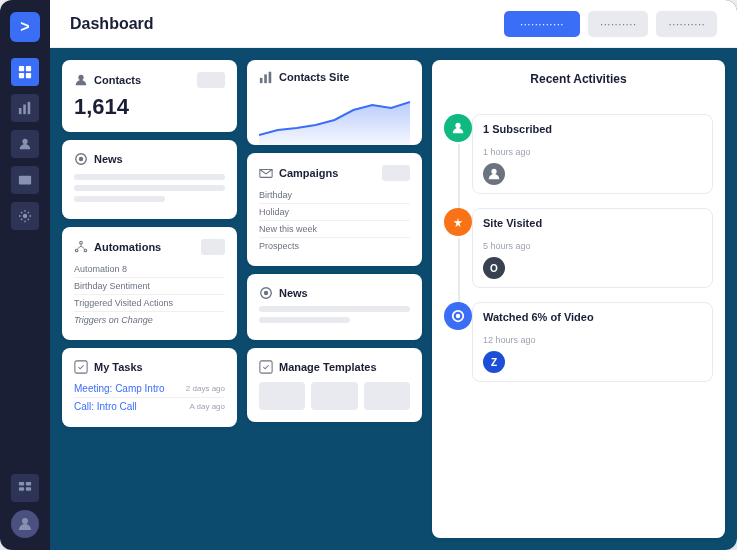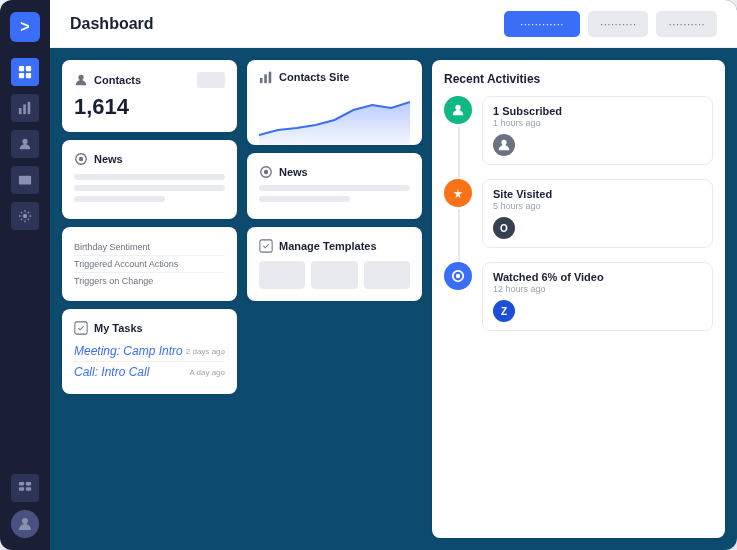--- a/index.html
+++ b/index.html
@@ -205,35 +205,34 @@
     }
     .news-line.short { width: 60%; }
 
     
     .automation-item {
       font-size: 9px;
       color: #6b7280;
       padding: 3px 0;
       border-bottom: 1px solid #f0f0f0;
     }
-    .automation-item:last-child { border-bottom: none; }
+    .automation-item:last-child { border-bottom: none; font-style: italic; }
 
     
     .task-item {
       display: flex;
       justify-content: space-between;
       align-items: center;
       padding: 3px 0;
       border-bottom: 1px solid #f0f0f0;
     }
     .task-item:last-child { border-bottom: none; }
     .task-name {
-      font-size: 12px;
+      font-size: 10px;
       color: #3b6ef6;
-      font-style: italic;
     }
     .task-time {
       font-size: 8px;
       color: #9ca3af;
     }
 
     
     .trend-card {
       padding: 10px 12px 0;
       overflow: hidden;
@@ -276,27 +275,27 @@
       border-radius: 8px;
       padding: 12px;
       flex: 1;
       overflow-y: auto;
       box-shadow: 0 1px 4px rgba(0,0,0,0.06);
     }
     .ra-title {
       font-size: 12px;
       font-weight: 700;
       color: #1a1f36;
-      margin-bottom: 10px;
+      margin-bottom: 28px;
+      text-align: center;
     }
 
     .activity-item {
       display: flex;
       align-items: flex-start;
-      gap: 10px;
       margin-bottom: 14px;
       position: relative;
     }
     .activity-item:not(:last-child)::after {
       content: '';
       position: absolute;
       left: 14px;
       top: 30px;
       width: 2px;
       height: calc(100% + 4px);
@@ -328,21 +327,21 @@
       padding: 8px 10px;
     }
     .activity-title {
       font-size: 11px;
       font-weight: 600;
       color: #1a1f36;
     }
     .activity-time {
       font-size: 9px;
       color: #9ca3af;
-      margin-top: 1px;
+      margin-top: 12px;
       margin-bottom: 6px;
     }
     .activity-sub-avatar {
       width: 22px;
       height: 22px;
       border-radius: 50%;
       display: flex;
       align-items: center;
       justify-content: center;
       font-size: 10px;
@@ -460,23 +459,38 @@
             </div>
           </div>
           <div class="news-lines">
             <div class="news-line"></div>
             <div class="news-line"></div>
             <div class="news-line short"></div>
           </div>
         </div>
 
         <div class="card">
+          <div class="card-header">
+            <div class="card-header-left">
+              <div class="card-icon">
+                <svg viewBox="0 0 16 16">
+                    <circle cx="8" cy="3" r="1.5" fill="none" stroke="#6b7280" stroke-width="1.2"></circle>
+                    <circle cx="3" cy="12" r="1.5" fill="none" stroke="#6b7280" stroke-width="1.2"></circle>
+                    <circle cx="13" cy="12" r="1.5" fill="none" stroke="#6b7280" stroke-width="1.2"></circle>
+                    <path d="M8 5v2M8 7l-4 3M8 7l4 3" stroke="#6b7280" stroke-width="1"></path>
+                  </svg>
+              </div>
+              <span class="card-title">Automations</span>
+            </div>
+            <div class="card-menu"></div>
+          </div>
           <div class="automation-list">
+            <div class="automation-item">Automation 8</div>
             <div class="automation-item">Birthday Sentiment</div>
-            <div class="automation-item">Triggered Account Actions</div>
+            <div class="automation-item">Triggered Visited Actions</div>
             <div class="automation-item">Triggers on Change</div>
           </div>
         </div>
 
         <div class="card">
           <div class="card-header">
             <div class="card-header-left">
               <div class="card-icon">
                 <svg viewBox="0 0 16 16">
                     <rect x="1" y="1" width="14" height="14" rx="2" fill="none" stroke="#6b7280" stroke-width="1.2"></rect>
@@ -521,20 +535,40 @@
                   <stop offset="0%" stop-color="#3b6ef6" stop-opacity="0.35"></stop>
                   <stop offset="100%" stop-color="#3b6ef6" stop-opacity="0.05"></stop>
                 </linearGradient>
               </defs>
               <path d="M0,45 L20,40 L40,38 L60,35 L80,30 L100,20 L120,15 L140,18 L160,12" fill="none" stroke="#3b6ef6" stroke-width="2"></path>
               <path d="M0,45 L20,40 L40,38 L60,35 L80,30 L100,20 L120,15 L140,18 L160,12 L160,55 L0,55 Z" fill="url(#trendGrad)"></path>
             </svg>
           </div>
         </div>
 
+        <div class="card">
+          <div class="card-header">
+            <div class="card-header-left">
+              <div class="card-icon">
+                <svg viewBox="0 0 16 16">
+                    <path d="M1 4h14v8a1 1 0 01-1 1H2a1 1 0 01-1-1V4z" fill="none" stroke="#6b7280" stroke-width="1.2"></path>
+                    <path d="M1 4l7 5 7-5" fill="none" stroke="#6b7280" stroke-width="1.2"></path>
+                  </svg>
+              </div>
+              <span class="card-title">Campaigns</span>
+            </div>
+            <div class="card-menu"></div>
+          </div>
+          <div class="campaign-list">
+            <div class="campaign-item">Birthday</div>
+            <div class="campaign-item">Holiday</div>
+            <div class="campaign-item">New this week</div>
+            <div class="campaign-item">Prospects</div>
+          </div>
+        </div>
 
         <div class="card">
           <div class="card-header">
             <div class="card-header-left">
               <div class="card-icon">
                 <svg viewBox="0 0 16 16">
                     <circle cx="8" cy="8" r="6" fill="none" stroke="#6b7280" stroke-width="1.5"></circle>
                     <circle cx="8" cy="8" r="2.5"></circle>
                   </svg>
               </div>

